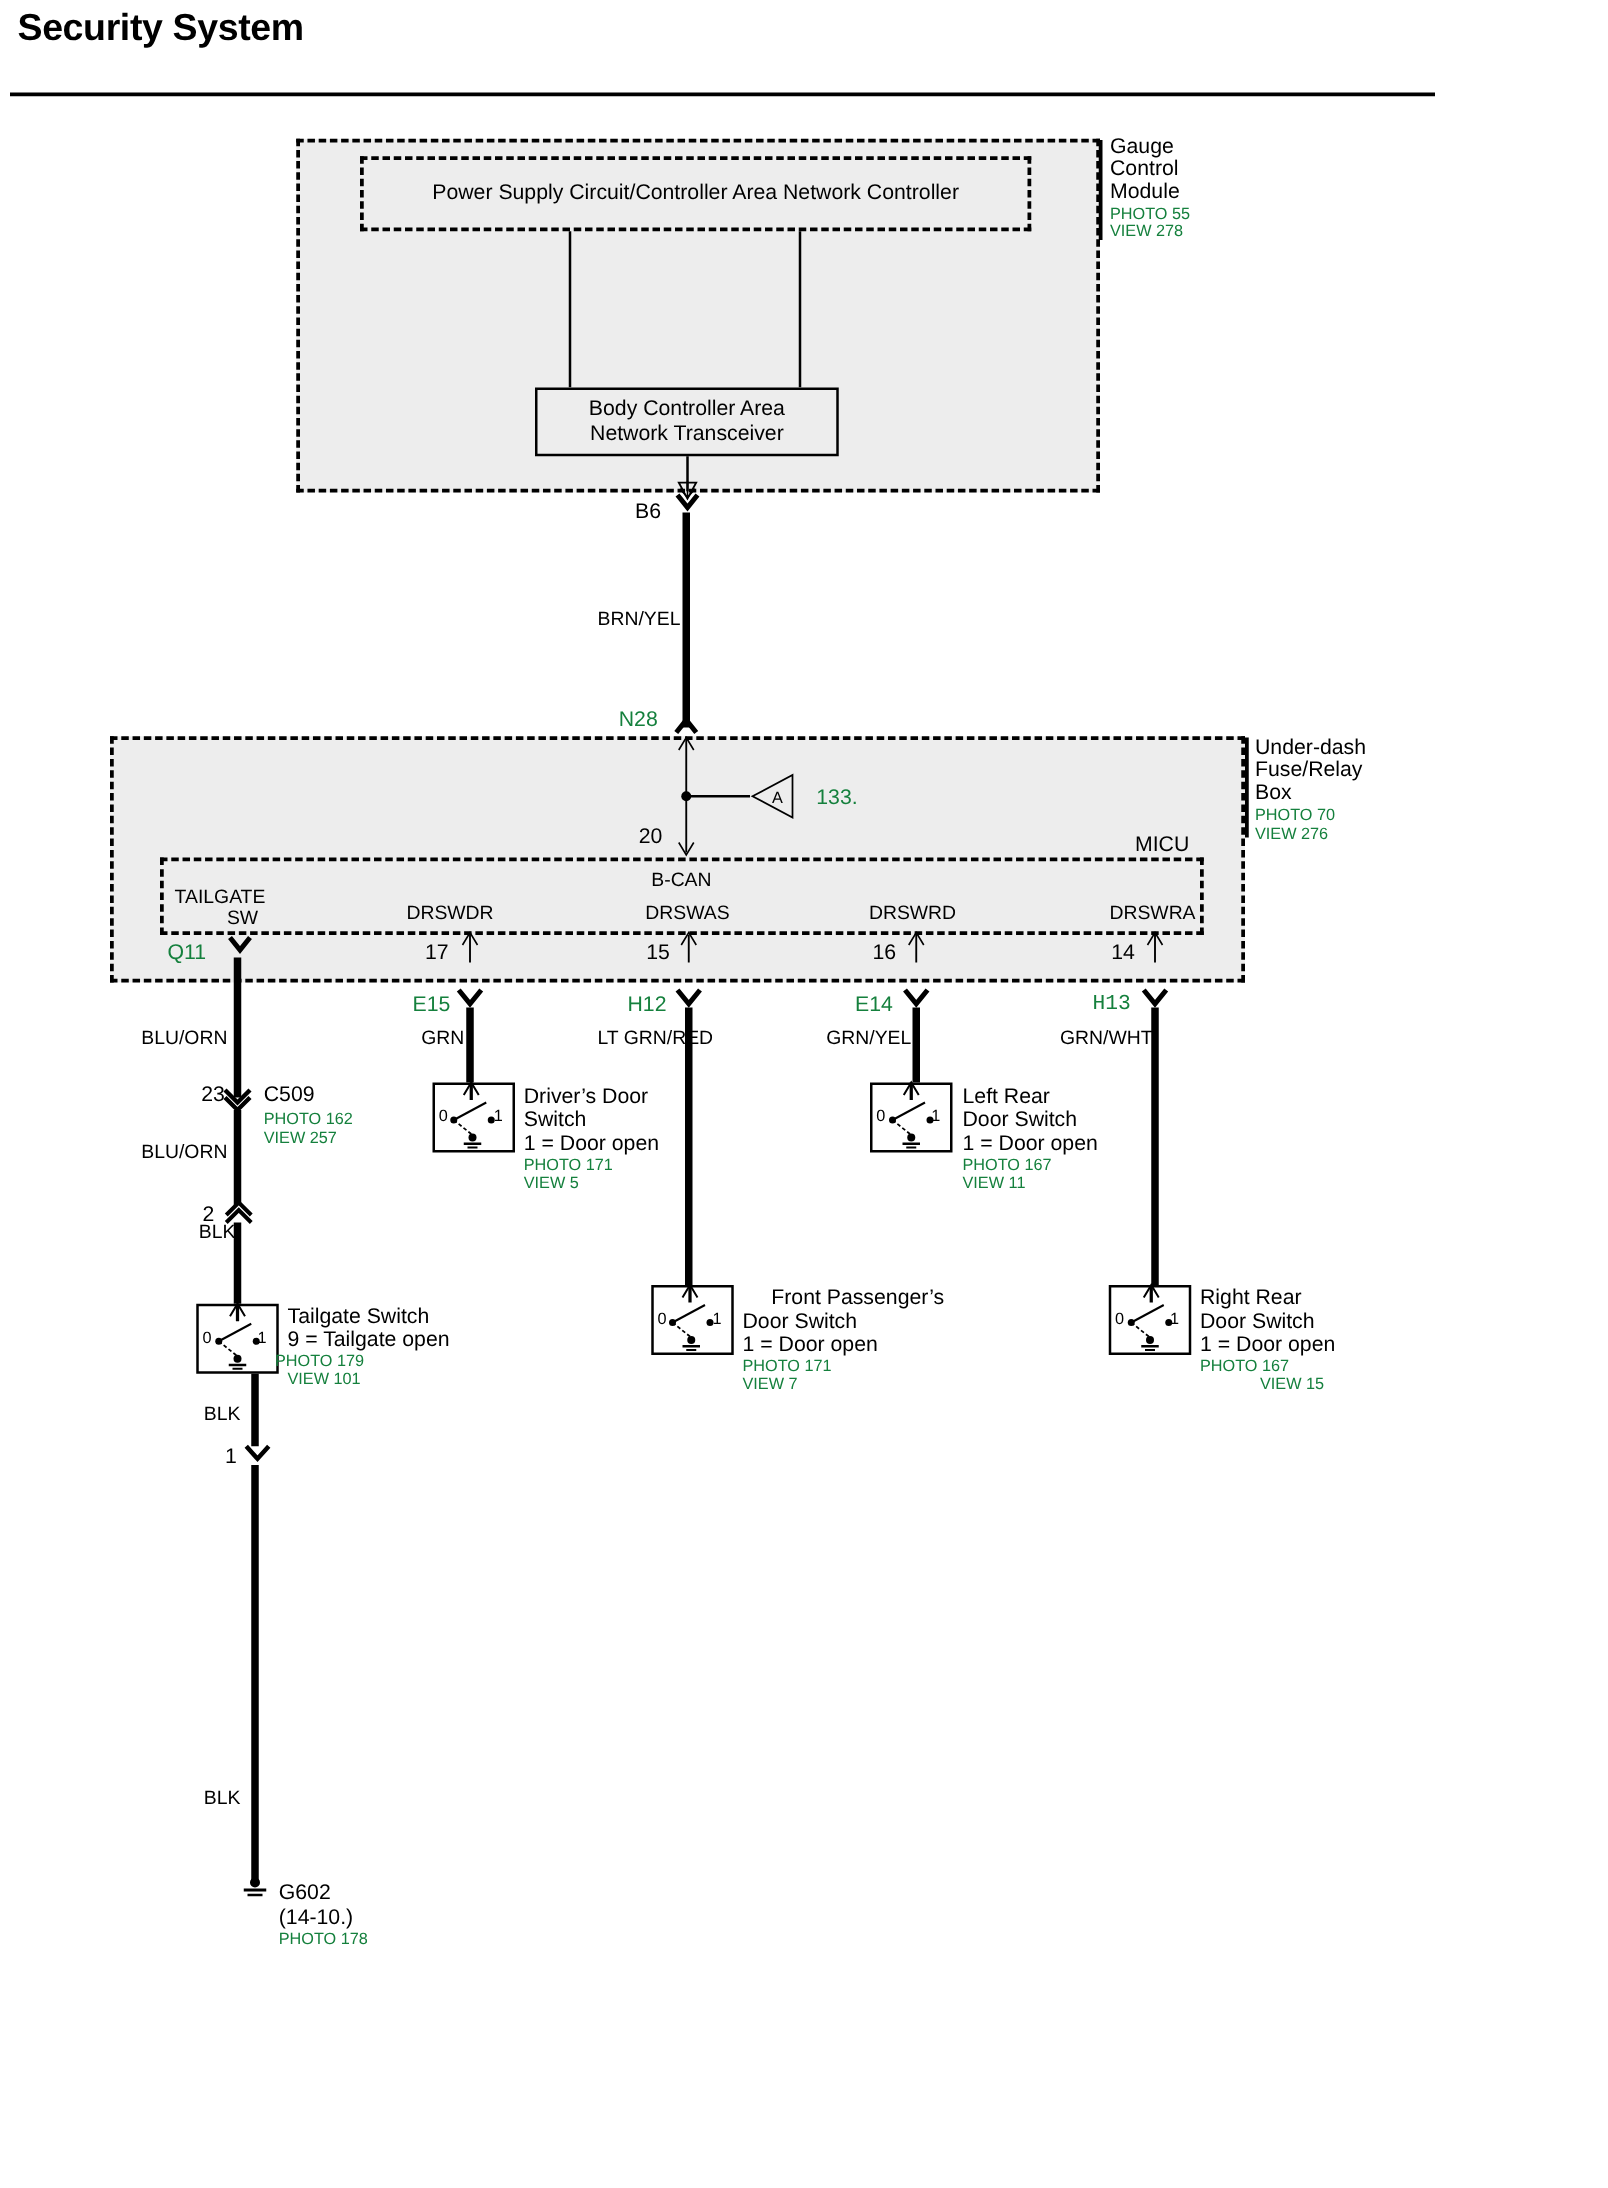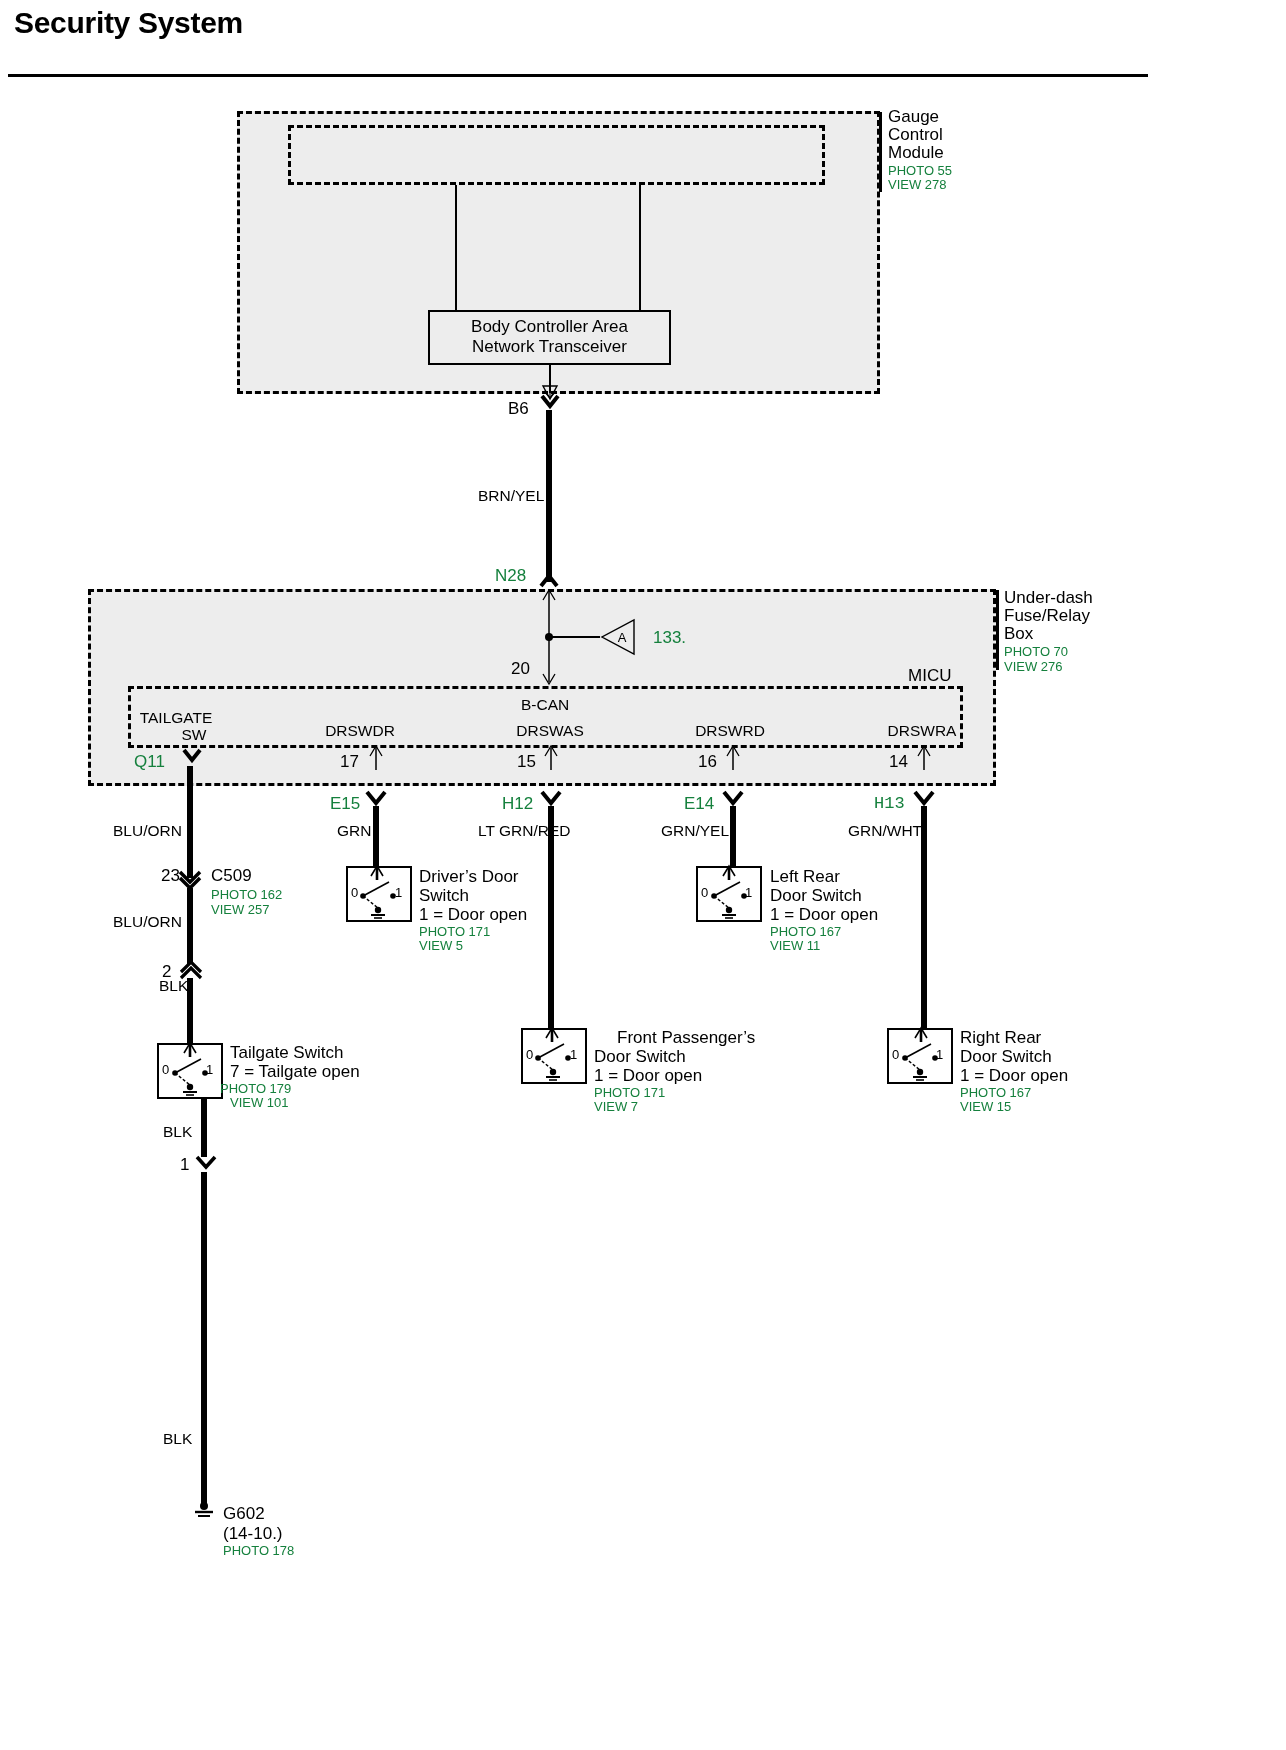--- a/index.html
+++ b/index.html
@@ -26,20 +26,21 @@
 <body>
 
 <div id="stage">
 
   <div class="t title" style="left:14px;top:6px;">Security System</div>
   <div class="hr" style="left:8px;top:74px;width:1140px;height:3px;"></div>
 
   <div class="box-dash" style="left:237px;top:111px;width:643px;height:283px;"></div>
 
   <div class="box-dash-inner" style="left:288px;top:125px;width:537px;height:60px;"></div>
+  <div class="t lbl-big ctr" style="left:288px;top:144px;width:537px;">Power Supply Circuit/Controller Area Network Controller</div>
 
   <div class="thin" style="left:455px;top:185px;width:1.6px;height:125px;"></div>
   <div class="thin" style="left:639px;top:185px;width:1.6px;height:125px;"></div>
 
   <div class="box-solid" style="left:428px;top:310px;width:243px;height:55px;"></div>
   <div class="t lbl-big ctr" style="left:428px;top:317px;width:243px;">Body Controller Area</div>
   <div class="t lbl-big ctr" style="left:428px;top:337px;width:243px;">Network Transceiver</div>
 
   <div class="thin" style="left:549px;top:365px;width:1.6px;height:28px;"></div>
 
@@ -167,21 +168,21 @@
     <line x1="18" y1="30" x2="44" y2="16" stroke="#000" stroke-width="1.6"></line>
     <line x1="18" y1="30" x2="33" y2="42" stroke="#000" stroke-width="1.4" stroke-dasharray="3,2"></line>
     <circle cx="33" cy="44" r="3.2" fill="#000"></circle>
     <line x1="26" y1="49" x2="40" y2="49" stroke="#000" stroke-width="2"></line>
     <line x1="29" y1="52" x2="37" y2="52" stroke="#000" stroke-width="1.6"></line>
   </svg>
   <div class="t lbl-sm" style="left:162px;top:1063px;">0</div>
   <div class="t lbl-sm" style="left:206px;top:1063px;">1</div>
 
   <div class="t lbl-big" style="left:230px;top:1043px;">Tailgate Switch</div>
-  <div class="t lbl-big" style="left:230px;top:1062px;">7 = Tailgate open</div>
+  <div class="t lbl-big" style="left:230px;top:1062px;">9 = Tailgate open</div>
   <div class="t lbl-sm blue" style="left:220px;top:1082px;">PHOTO 179</div>
   <div class="t lbl-sm blue" style="left:230px;top:1096px;">VIEW 101</div>
 
   <div class="wire" style="left:201px;top:1099px;width:6px;height:58px;"></div>
   <div class="t lbl" style="left:163px;top:1123px;">BLK</div>
 
   <svg class="svg-abs" style="left:194px;top:1155px;" width="24" height="18">
     <polyline points="3,2 12,12 21,2" fill="none" stroke="#000" stroke-width="3.6"></polyline>
   </svg>
   <div class="t lbl-big" style="left:180px;top:1155px;">1</div>
@@ -301,15 +302,15 @@
     <line x1="26" y1="49" x2="40" y2="49" stroke="#000" stroke-width="2"></line>
     <line x1="29" y1="52" x2="37" y2="52" stroke="#000" stroke-width="1.6"></line>
   </svg>
   <div class="t lbl-sm" style="left:892px;top:1048px;">0</div>
   <div class="t lbl-sm" style="left:936px;top:1048px;">1</div>
 
   <div class="t lbl-big" style="left:960px;top:1028px;">Right Rear</div>
   <div class="t lbl-big" style="left:960px;top:1047px;">Door Switch</div>
   <div class="t lbl-big" style="left:960px;top:1066px;">1 = Door open</div>
   <div class="t lbl-sm blue" style="left:960px;top:1086px;">PHOTO 167</div>
-  <div class="t lbl-sm blue" style="left:960px;top:1100px;">VIEW 15</div>
+  <div class="t lbl-sm blue" style="left:1008px;top:1100px;">VIEW 15</div>
 
 </div>
 
 </body></html>

